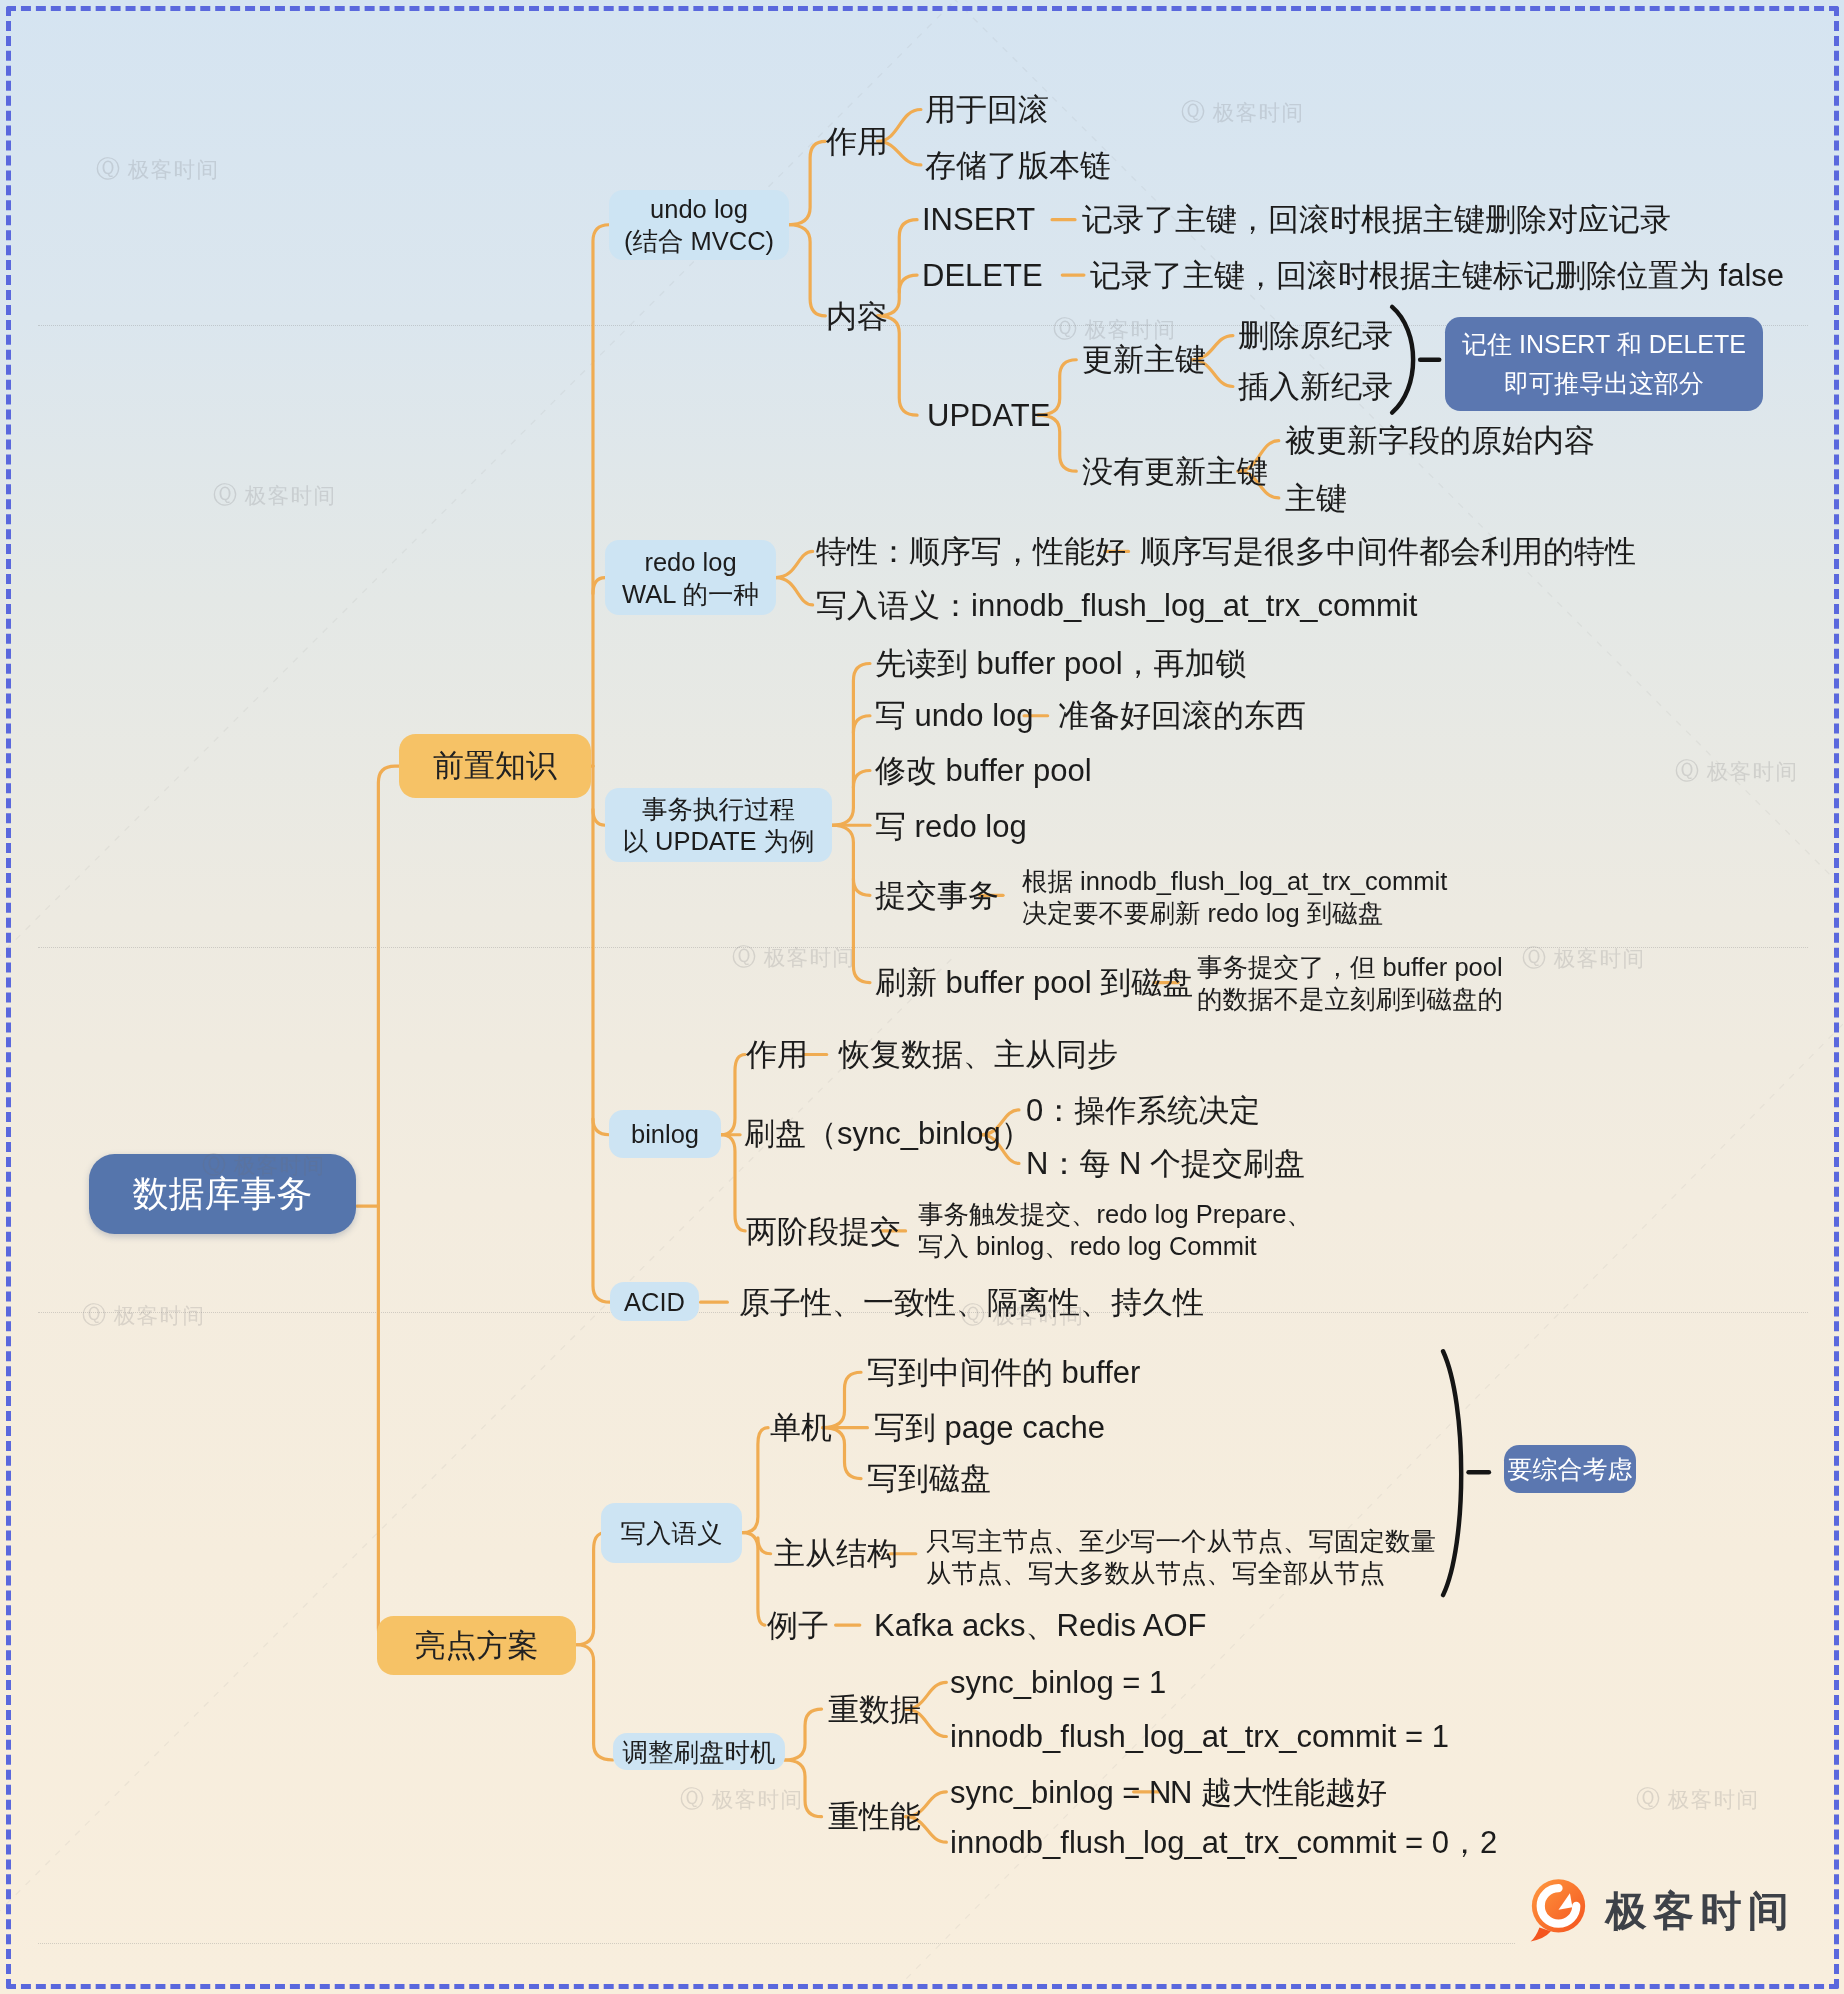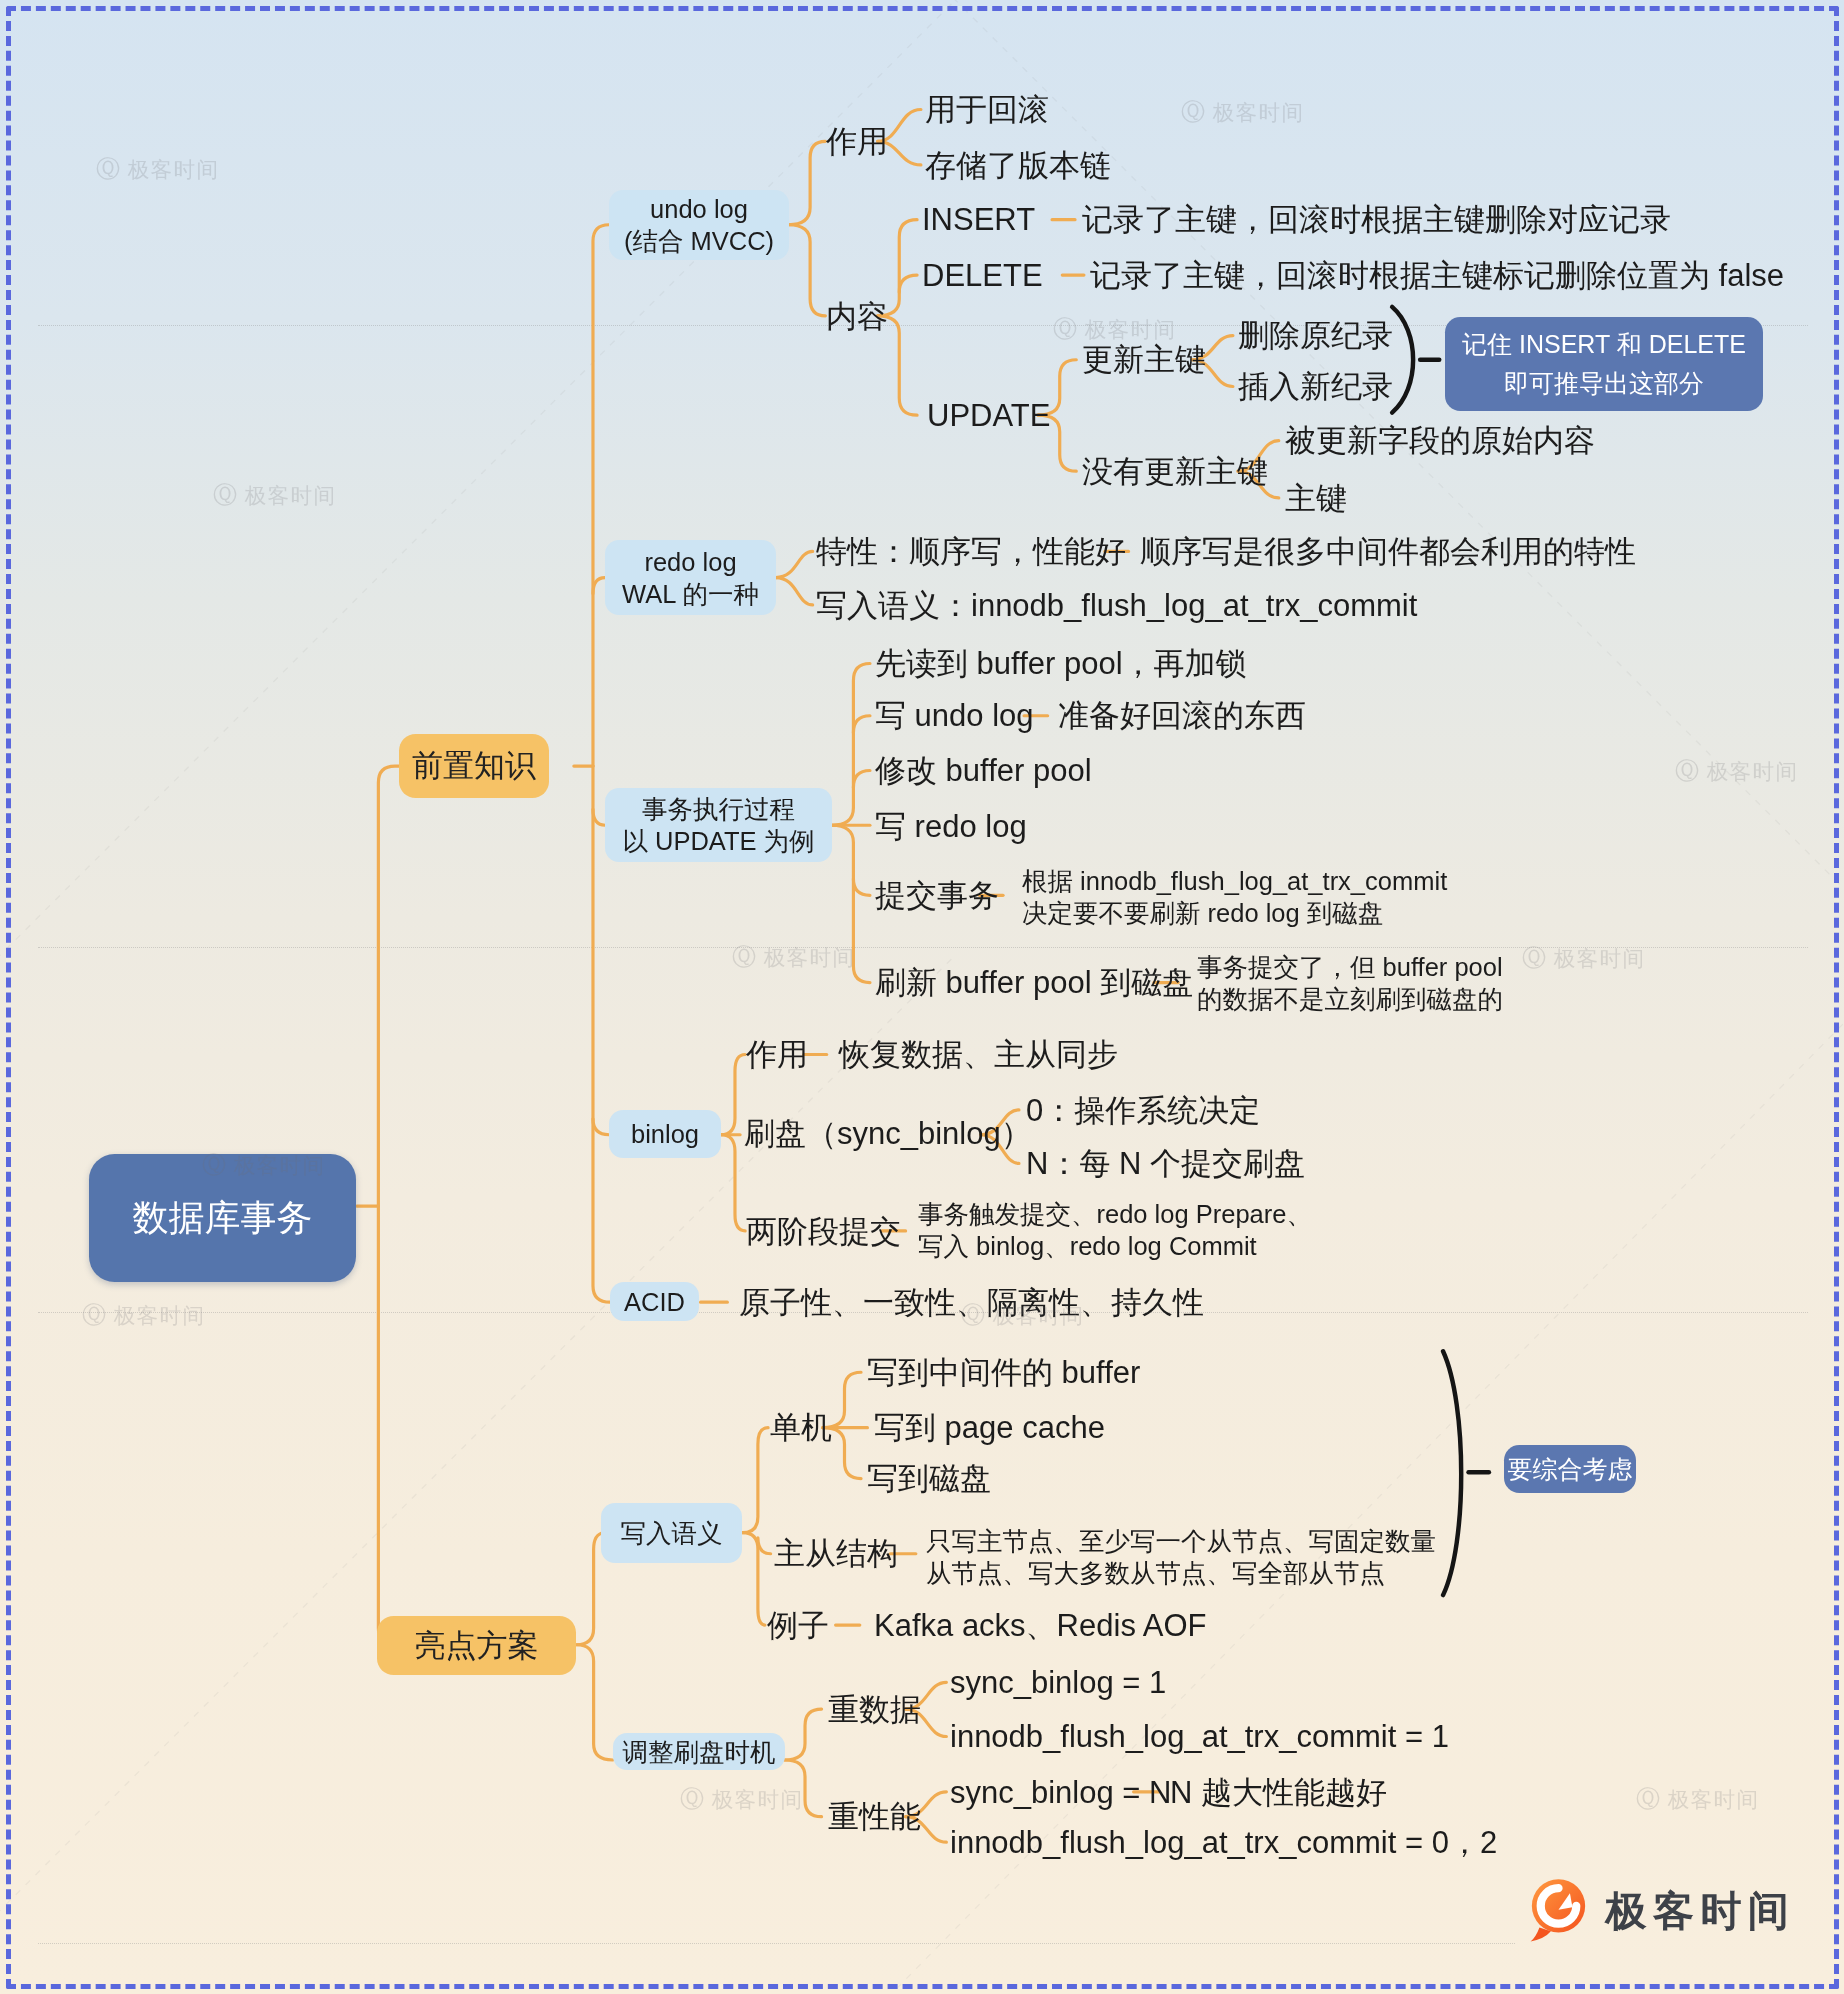--- a/index.html
+++ b/index.html
@@ -102,24 +102,24 @@
       <path d="M1780,2814 H1820"></path>
     </g>
     <g stroke="#151515" stroke-width="7" fill="none" stroke-linecap="round">
       <path d="M2186,482 C2230,520 2230,610 2186,648"></path>
       <path d="M2230,565 H2260"></path>
       <path d="M2266,2122 C2304,2205 2304,2425 2266,2505"></path>
       <path d="M2306,2312 H2338"></path>
     </g>
   </svg>
 
-  <div class="box rootbox" style="left:89px;top:1154px;width:267px;height:128px;">
+  <div class="box rootbox" style="left:89px;top:1154px;width:267px;height:80px;">
       <span>数据库事务</span>
     </div>
-  <div class="box branchbox" style="left:399px;top:734px;width:150px;height:64px;">
+  <div class="box branchbox" style="left:399px;top:734px;width:192px;height:64px;">
       <span>前置知识</span>
     </div>
   <div class="box branchbox" style="left:377px;top:1616px;width:199px;height:59px;">
       <span>亮点方案</span>
     </div>
 
   <div class="box topicbox" style="left:609px;top:190px;width:180px;height:70px;">
     <span>undo log</span>
     <span>(结合 MVCC)</span>
   </div>

